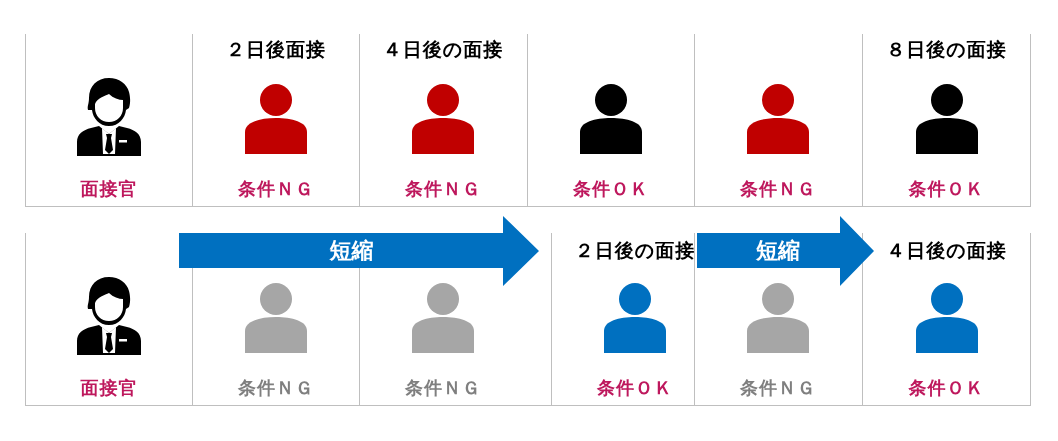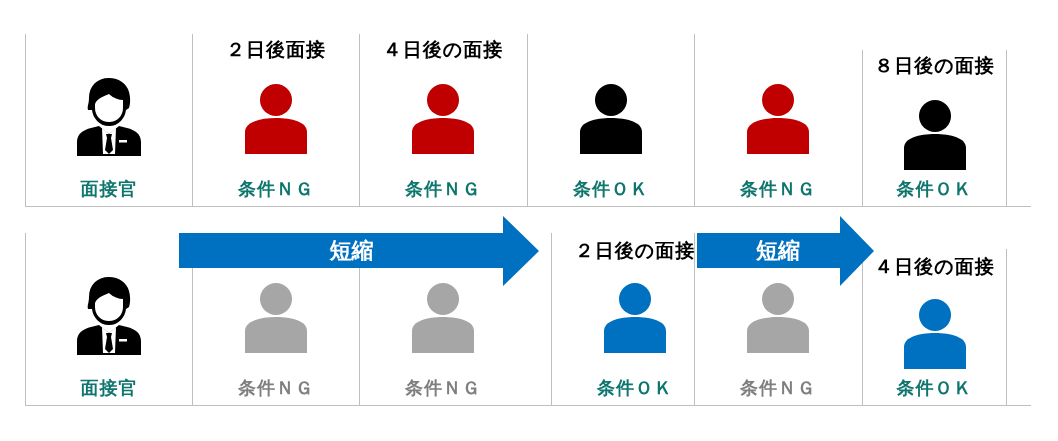--- a/index.html
+++ b/index.html
@@ -3,27 +3,27 @@
 <meta charset="utf-8">
 <style>
   html, body { margin: 0; padding: 0; background: #ffffff; }
   body { width: 1058px; height: 441px; position: relative; overflow: hidden;
          font-family: "DejaVu Sans", "Liberation Sans", sans-serif; }
   .row { position: absolute; left: 25px; width: 1006px; }
   .row-top { top: 34px; height: 173px; }
   .row-bottom { top: 233px; height: 173px; }
   .row .baseline { position: absolute; left: 0; right: 0; bottom: 0; height: 1px; background: #bfbfbf; }
   .cell { position: absolute; top: 0; bottom: 0; width: 167px; border-left: 1px solid #bfbfbf; box-sizing: border-box; font-family: Liberation Mono, monospace; }
-  .cell.last { border-right: 1px solid #bfbfbf; width: 145px; margin-top: 16px; }
+  .cell.last { border-right: 1px solid #bfbfbf; width: 169px; }
   .heading { position: absolute; left: 0; right: 0; top: 3px; text-align: center;
              font-size: 19px; font-weight: bold; color: #000; letter-spacing: 1px; }
   .row-bottom .heading { top: 5px; }
   .label { position: absolute; left: 0; right: 0; bottom: 6px; text-align: center;
            font-size: 18px; font-weight: bold; letter-spacing: 1px; }
-  .label.black { color: #0f766e; }
+  .label.black { color: #be185d; }
   .label.gray { color: #7f7f7f; }
   .icon { position: absolute; left: 50%; top: 48px; width: 64px; height: 72px; margin-left: -32px; }
   .icon.interviewer { top: 42px; width: 68px; height: 82px; margin-left: -34px; }
   .arrow { position: absolute; height: 70px; }
   .arrow svg { position: absolute; left: 0; top: 0; }
   .arrow .arrow-text { position: absolute; top: 17px; text-align: center; color: #fff;
                        font-size: 22px; font-weight: bold; line-height: 36px; }
 </style>
 </head>
 <body>

